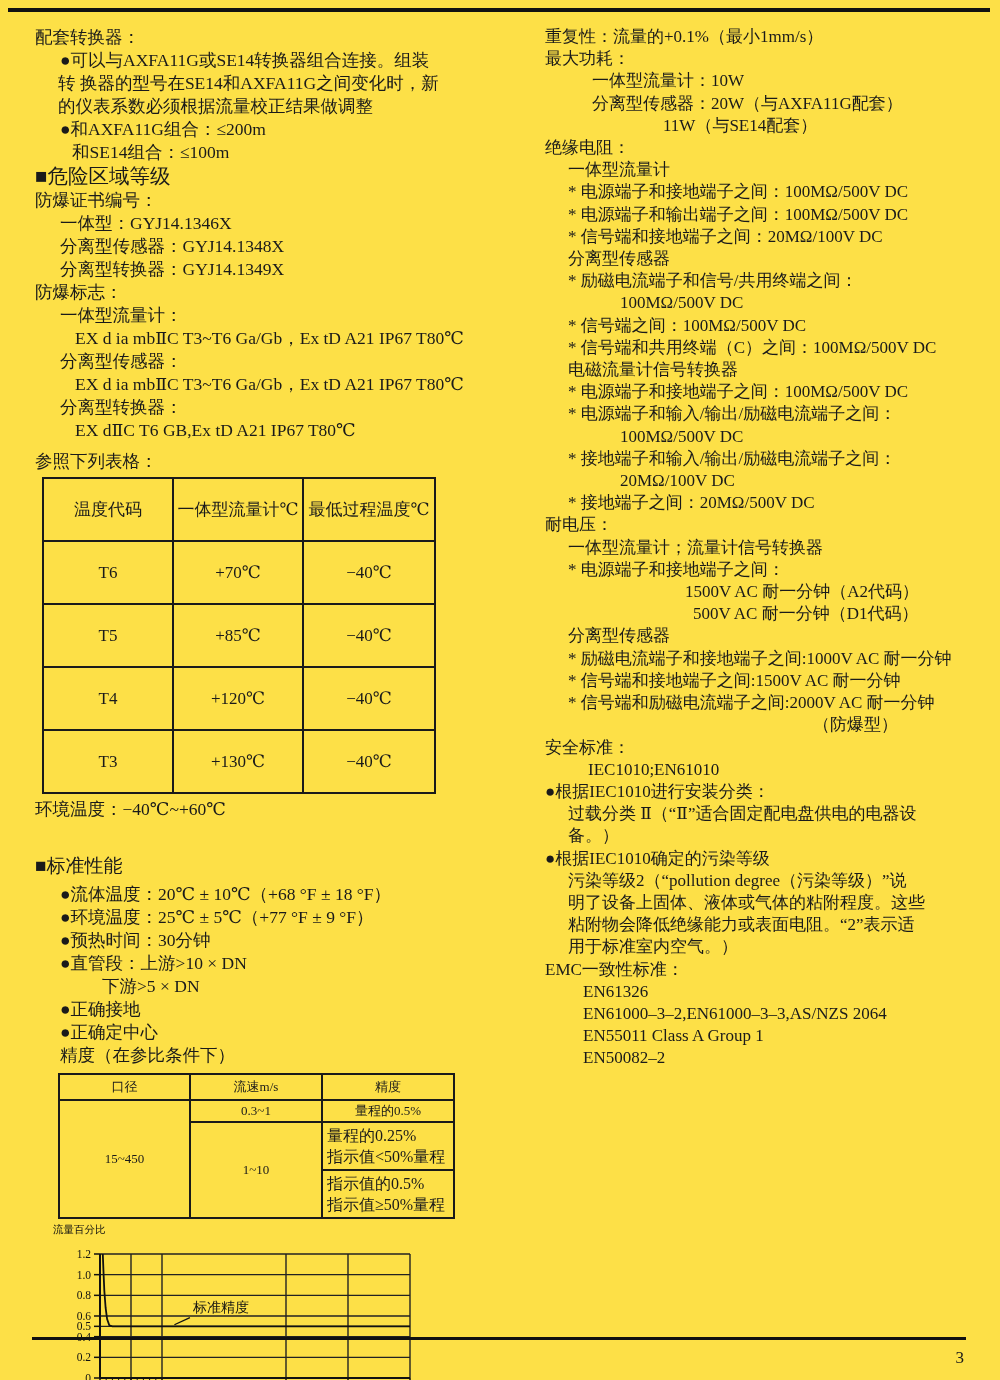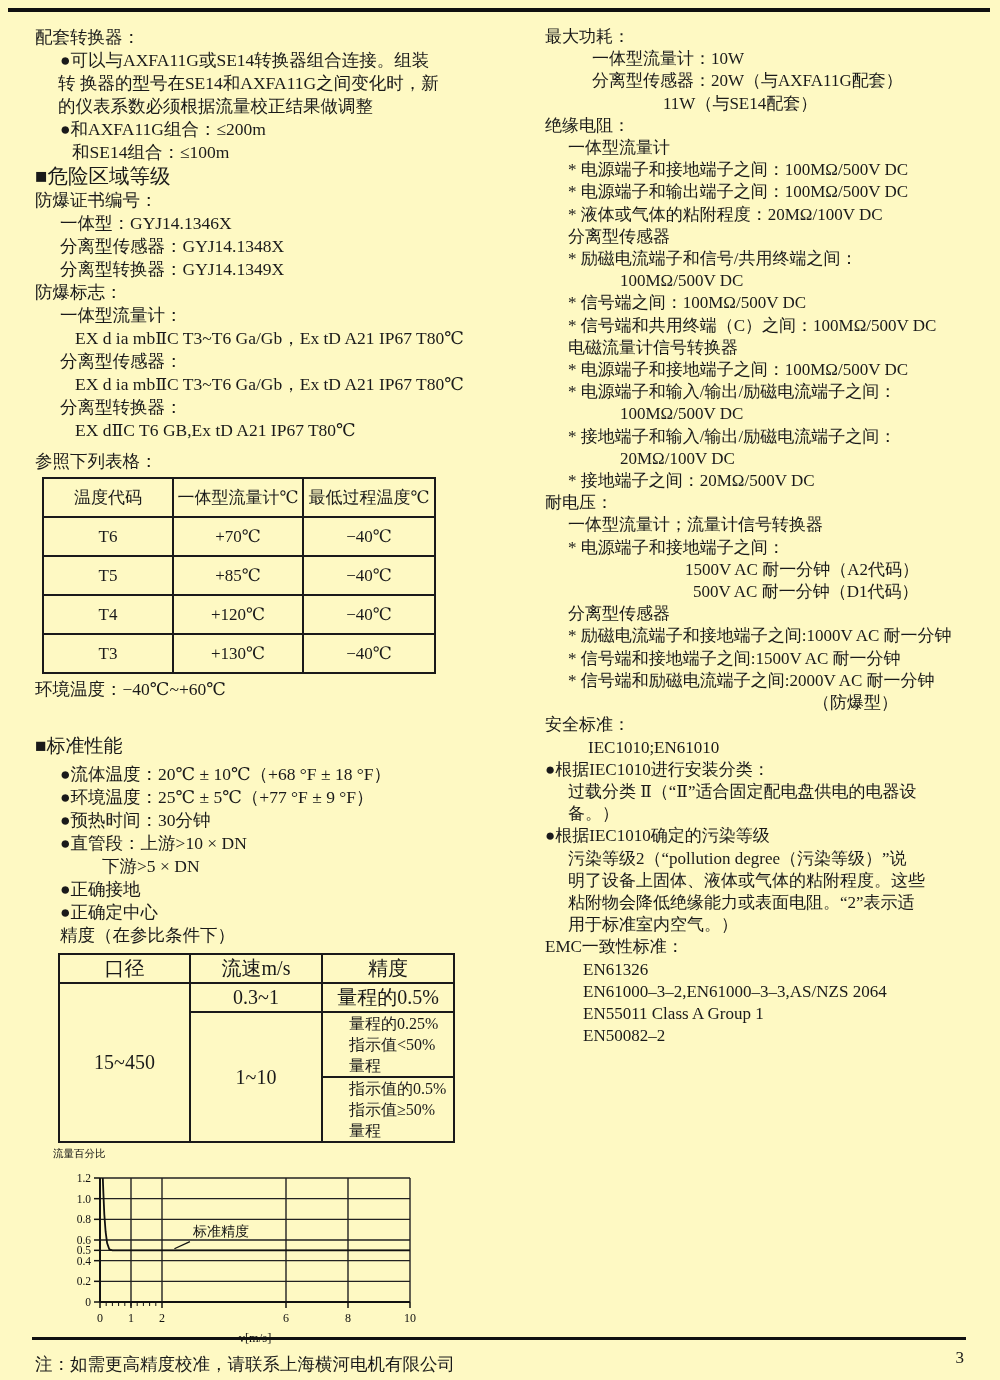--- a/index.html
+++ b/index.html
@@ -1,42 +1,42 @@
 <!DOCTYPE html>
 <html><head>
 <meta charset="utf-8">
 <style>
   html,body{margin:0;padding:0;background:#f4f4f2;}
-  .page{position:relative;width:1000px;height:1380px;background:#fef9c3;
+  .page{position:relative;width:1000px;height:1380px;background:#fde047;
         font-family:"Liberation Serif","DejaVu Serif",serif;color:#1a1a1a;overflow:hidden;}
   .top-rule{position:absolute;left:8px;top:8px;width:982px;height:4px;background:#111;}
   .bottom-rule{position:absolute;left:32px;top:1337px;width:934px;height:2.5px;background:#111;}
   .page-num{position:absolute;right:36px;top:1348px;font-size:17px;}
   .col{position:absolute;top:26px;}
   .col-left{left:35px;width:480px;}
   .col-right{left:545px;width:445px;}
   .ln{font-size:17.5px;line-height:23px;white-space:nowrap;}
   .col-right .ln{font-size:17px;line-height:22.2px;}
   .h2{font-size:20.5px;line-height:25px;}
   .h1{font-size:19px;line-height:30px;margin-top:30px;margin-bottom:2px;}
   .mt8{margin-top:8px}.mt4{margin-top:4px}
   .x0{margin-left:0}.x23{margin-left:23px}.x25{margin-left:25px}.x37{margin-left:37px}
   .x38{margin-left:38px}.x40{margin-left:40px}.x43{margin-left:43px}.x47{margin-left:47px}
   .x75{margin-left:75px}.x115{margin-left:67px}.x118{margin-left:118px}
   .x140{margin-left:140px}.x148{margin-left:148px}.x268{margin-left:268px}
   table{border-collapse:collapse;}
   .temp-table{margin:4px 0 0 7px;text-align:center;}
-  .temp-table th,.temp-table td{border:2px solid #1a1a1a;font-weight:normal;font-size:17px;height:29px;padding:4px 2px;}
+  .temp-table th,.temp-table td{border:2px solid #1a1a1a;font-weight:normal;font-size:17px;height:29px;padding:16px 2px;}
   .temp-table .c1{width:124px}.temp-table .c2{width:124px}.temp-table .c3{width:126px}
   .acc-table{margin:6px 0 0 23px;text-align:center;}
-  .acc-table th,.acc-table td{border:2px solid #1a1a1a;font-weight:normal;font-size:20px;padding:0 2px;}
+  .acc-table th,.acc-table td{border:2px solid #1a1a1a;font-weight:normal;font-size:13px;padding:0 2px;}
   .acc-table th{height:24px}
   .acc-table .c1{width:125px}.acc-table .c2{width:126px}.acc-table .c3{width:126px}
   .acc-table .r1{height:22px}
-  .acc-table .tall{height:46px;text-align:left;padding-left:26px;font-size:16px;line-height:21px;}
+  .acc-table .tall{height:46px;text-align:left;padding-left:4px;font-size:16px;line-height:21px;}
   svg{display:block;font-family:inherit;}
   #chart{margin-top:4px;}
   #left-note{margin-top:8px;}
 </style>
 </head>
 <body>
 
 <div class="page">
   <div class="top-rule"></div>
 
@@ -194,29 +194,30 @@
         <text x="220" y="195" text-anchor="middle" font-size="12.5" fill="#111">v[m/s]</text>
       </svg>
 
     <div id="left-note">
         <div class="ln x0">注：如需更高精度校准，请联系上海横河电机有限公司</div>
       </div>
   </div>
 
   <div class="col col-right">
     <div id="right-block">
+        <div class="ln x0">重复性：流量的+0.1%（最小1mm/s）</div>
         <div class="ln x0">最大功耗：</div>
         <div class="ln x47">一体型流量计：10W</div>
         <div class="ln x47">分离型传感器：20W（与AXFA11G配套）</div>
         <div class="ln x118">11W（与SE14配套）</div>
         <div class="ln x0">绝缘电阻：</div>
         <div class="ln x23">一体型流量计</div>
         <div class="ln x23">* 电源端子和接地端子之间：100MΩ/500V DC</div>
         <div class="ln x23">* 电源端子和输出端子之间：100MΩ/500V DC</div>
-        <div class="ln x23">* 液体或气体的粘附程度：20MΩ/100V DC</div>
+        <div class="ln x23">* 信号端和接地端子之间：20MΩ/100V DC</div>
         <div class="ln x23">分离型传感器</div>
         <div class="ln x23">* 励磁电流端子和信号/共用终端之间：</div>
         <div class="ln x75">100MΩ/500V DC</div>
         <div class="ln x23">* 信号端之间：100MΩ/500V DC</div>
         <div class="ln x23">* 信号端和共用终端（C）之间：100MΩ/500V DC</div>
         <div class="ln x23">电磁流量计信号转换器</div>
         <div class="ln x23">* 电源端子和接地端子之间：100MΩ/500V DC</div>
         <div class="ln x23">* 电源端子和输入/输出/励磁电流端子之间：</div>
         <div class="ln x75">100MΩ/500V DC</div>
         <div class="ln x23">* 接地端子和输入/输出/励磁电流端子之间：</div>

